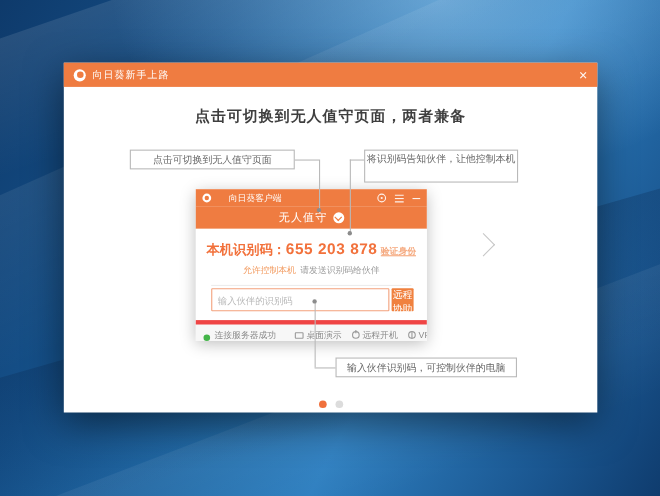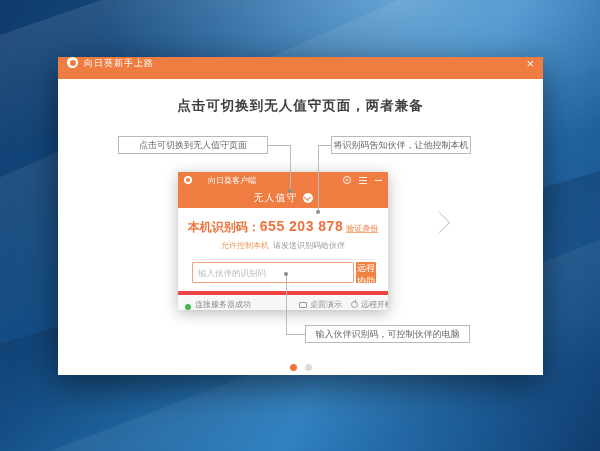--- a/index.html
+++ b/index.html
@@ -16,21 +16,21 @@
   .b2 { left:-220px; top:60px;  width:1000px; height:150px; transform:rotate(-24deg);
         background:linear-gradient(rgba(255,255,255,.07),rgba(255,255,255,0)); }
   .b3 { left:-200px; top:260px; width:1000px; height:130px; transform:rotate(-16deg);
         background:linear-gradient(rgba(10,40,80,.28),rgba(10,40,80,0)); }
   .b4 { left:-150px; top:340px; width:1000px; height:110px; transform:rotate(-21deg);
         background:linear-gradient(rgba(255,255,255,.06),rgba(255,255,255,0)); }
 
   
   .wizard { position:absolute; left:58px; top:57px; width:485px; height:318px;
     background:#fff; box-shadow:0 10px 34px rgba(0,0,0,.5); z-index:10; }
-  .wz-titlebar { height:22px; background:#ef7c41; display:flex; align-items:flex-start; padding:0 9px; }
+  .wz-titlebar { height:22px; background:#ef7c41; display:flex; align-items:center; padding:0 9px; }
   .wz-logo { width:11px; height:11px; border-radius:50%; background:#fff; position:relative; flex:none; }
   .wz-logo::after { content:""; position:absolute; left:2.5px; top:2.5px; width:6px; height:6px;
     border-radius:50%; background:#ef7c41; }
   .wz-title { color:#fff; font-size:9px; margin-left:6px; letter-spacing:1px; }
   .wz-close { margin-left:auto; color:rgba(255,255,255,.95); font-size:13px; line-height:1; cursor:default; }
   .wz-heading { position:absolute; left:0; right:0; top:40px; text-align:center;
     font-size:13.5px; font-weight:bold; color:#3f3f3f; letter-spacing:1px; }
 
   
   .client { position:absolute; left:120px; top:115px; width:210px; height:138px;
@@ -67,35 +67,35 @@
   .partner-input { flex:1; min-width:0; border:1px solid #f3a17c; border-radius:1px;
     font-size:8.5px; padding:0 5px; color:#333; outline:none;
     font-family:"Liberation Sans","DejaVu Sans",sans-serif; }
   .partner-input::placeholder { color:#b8b8b8; }
   .assist-btn { width:20px; background:#f0813f; color:#fff; border:none; font-size:9px;
     border-radius:1px; cursor:pointer; font-family:Liberation Serif, serif; }
   .cl-status { position:absolute; bottom:0; left:0; right:0; height:19px; background:#f7f7f7;
     border-top:4px solid #ef4444; display:flex; align-items:flex-end; padding:0 7px;
     font-size:8px; color:#8a8a8a; overflow:hidden; white-space:nowrap; }
   .green-dot { width:6px; height:6px; border-radius:50%; background:#44b549; margin-right:4px; flex:none; }
-  .st-actions { margin-left:auto; display:flex; align-items:center; gap:9px;padding-left:48px; }
+  .st-actions { margin-left:auto; display:flex; align-items:center; gap:9px; }
   .st-item { display:flex; align-items:center; gap:3px; cursor:pointer; }
   .mon-icon { width:8px; height:6px; border:1px solid #9a9a9a; border-radius:1px; }
   .pow-icon { width:7px; height:7px; border:1px solid #9a9a9a; border-radius:50%; position:relative; }
   .pow-icon::after { content:""; position:absolute; left:2.5px; top:-2px; width:1px; height:3px; background:#9a9a9a; }
   .vpn-icon { width:7px; height:7px; border:1px solid #9a9a9a; border-radius:50%; position:relative; }
   .vpn-icon::after { content:""; position:absolute; left:2.5px; top:0; width:1px; height:6px; background:#9a9a9a; }
   .st-vpn { margin-right:-16px; } 
 
   
   .anno { position:absolute; z-index:20; }
   .callout { border:1px solid #b9b9b9; background:#fff; color:#666; font-size:9px;
     line-height:16px; text-align:center; white-space:nowrap; }
   .co-left   { left:118px; top:136px; width:150px; height:18px; }
-  .co-right  { left:331px; top:136px; width:140px; height:18px; }
+  .co-right  { left:331px; top:136px; width:140px; height:30px;font-family:Liberation Mono, monospace; }
   .co-bottom { left:305px; top:325px; width:165px; height:18px; }
   .hline, .vline { background:#b9b9b9; }
   .l1h { left:268px; top:145px; width:22px; height:1px; }
   .l1v { left:290px; top:145px; width:1px; height:46px; }
   .d1  { left:288px; top:189px; }
   .l2h { left:318px; top:145px; width:13px; height:1px; }
   .l2v { left:318px; top:145px; width:1px; height:67px; }
   .d2  { left:316px; top:210px; }
   .l3v { left:286px; top:275px; width:1px; height:59px; }
   .l3h { left:286px; top:334px; width:19px; height:1px; }

